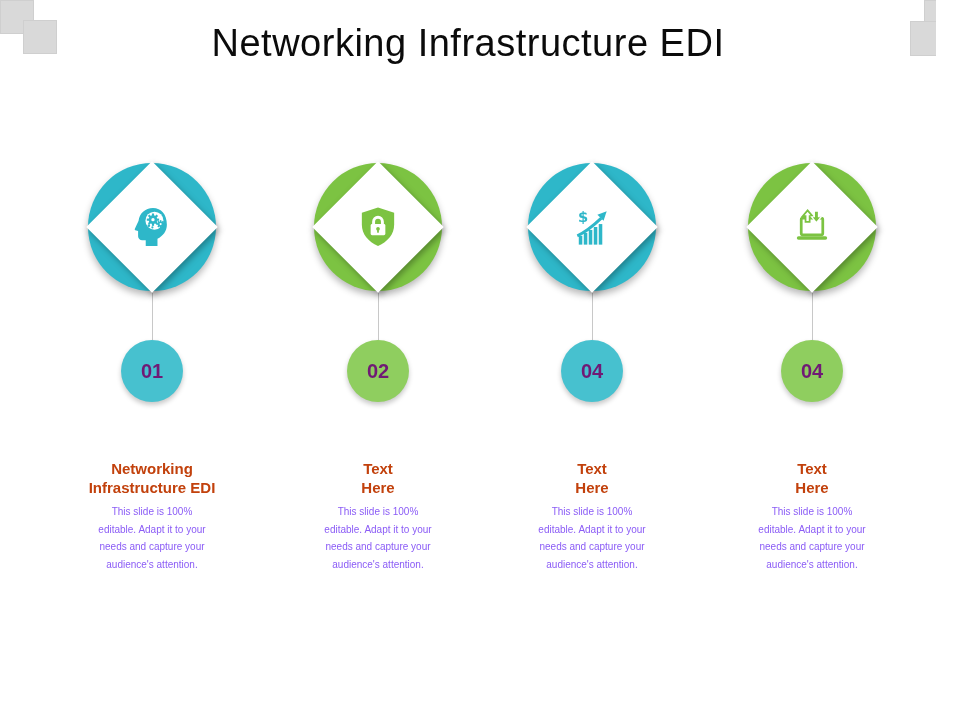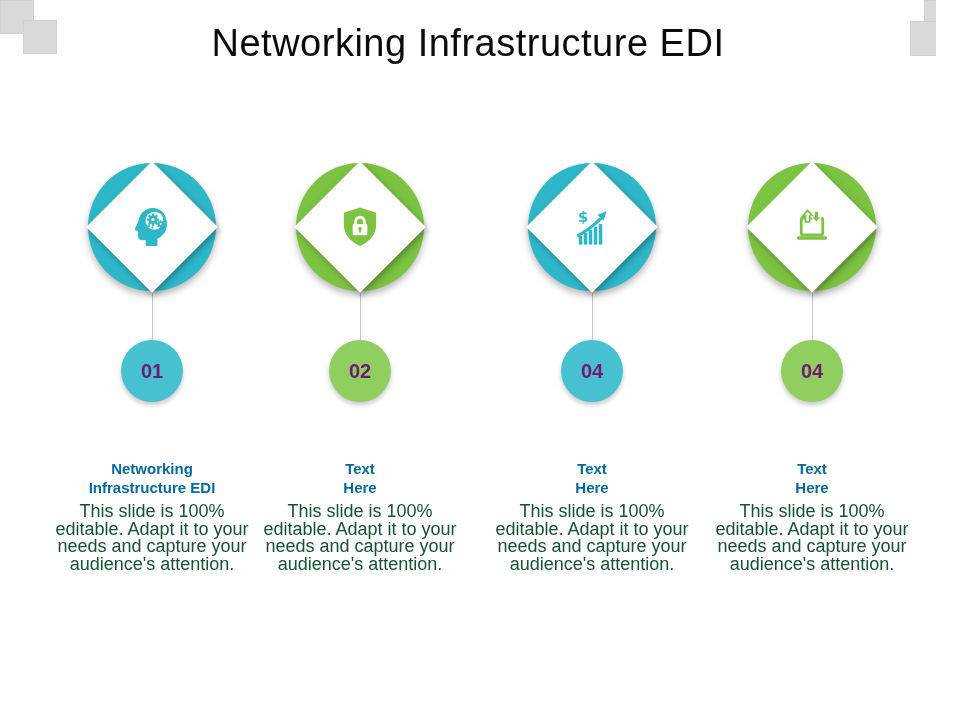--- a/index.html
+++ b/index.html
@@ -13,21 +13,21 @@
   .sq-tl-front { left:23px; top:20px; width:34px; height:34px; z-index:2; }
   .sq-tr-back  { left:924px; top:0;  width:32px; height:34px; }
   .sq-tr-front { left:910px; top:21px; width:35px; height:35px; z-index:2; }
 
   .title {
     position:absolute; top:22px; left:0; right:0; text-align:center;
     font-size:38px; font-weight:400; color:#0b0b0b; letter-spacing:.5px;
   }
 
   .step { position:absolute; top:161px; width:220px; display:flex; flex-direction:column; align-items:center; }
-  .step-1 { left:42px; }  .step-2 { left:250px; }  .step-3 { left:482px; }  .step-4 { left:702px; }
+  .step-1 { left:42px; }  .step-2 { left:268px; }  .step-3 { left:482px; }  .step-4 { left:702px; }
 
   .icon-assembly { position:relative; width:132px; height:132px; }
   .icon-circle {
     position:absolute; left:2px; top:2px; width:128px; height:128px; border-radius:50%;
     box-shadow:0 4px 7px rgba(0,0,0,.28);
   }
   .diamond-wrap {
     position:absolute; left:50%; top:50%; width:93px; height:93px;
     transform:translate(-50%,-50%);
     filter:drop-shadow(2px 3px 3px rgba(0,0,0,.3));
@@ -48,25 +48,25 @@
     width:62px; height:62px; border-radius:50%;
     display:flex; align-items:center; justify-content:center;
     font-size:20px; font-weight:bold; color:#701a75;
     box-shadow:0 3px 5px rgba(0,0,0,.22);
   }
   .theme-teal  .number-circle { background:#47c1cf; }
   .theme-green .number-circle { background:#8fce5f; }
 
   .heading {
     margin-top:57px; text-align:center; white-space:pre-line;
-    font-size:15px; font-weight:bold; color:#0369a1; line-height:19px; width:200px;
+    font-size:15px; font-weight:bold; color:#c2410c; line-height:19px; width:200px;
   }
   .body-text {
     margin-top:6px; text-align:center; white-space:pre-line;
-    font-size:18px; color:#14532d; line-height:17.5px; width:204px;
+    font-size:10px; color:#8b5cf6; line-height:17.5px; width:204px;
   }
 </style>
 </head>
 <body>
 
 <div class="slide">
 
   <div class="corner-sq sq-tl-back"></div>
   <div class="corner-sq sq-tl-front"></div>
   <div class="corner-sq sq-tr-back"></div>

